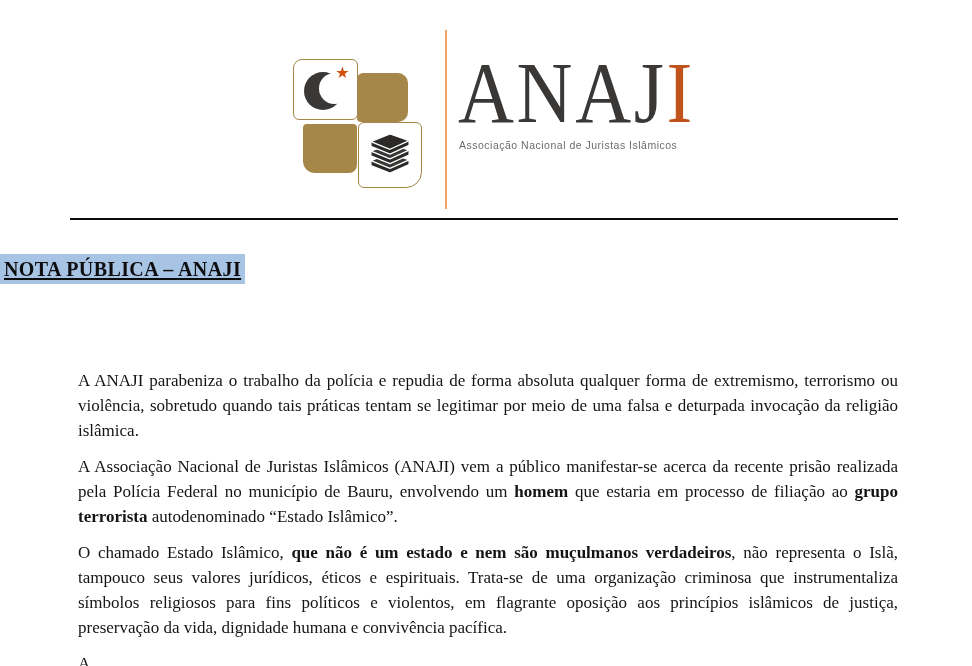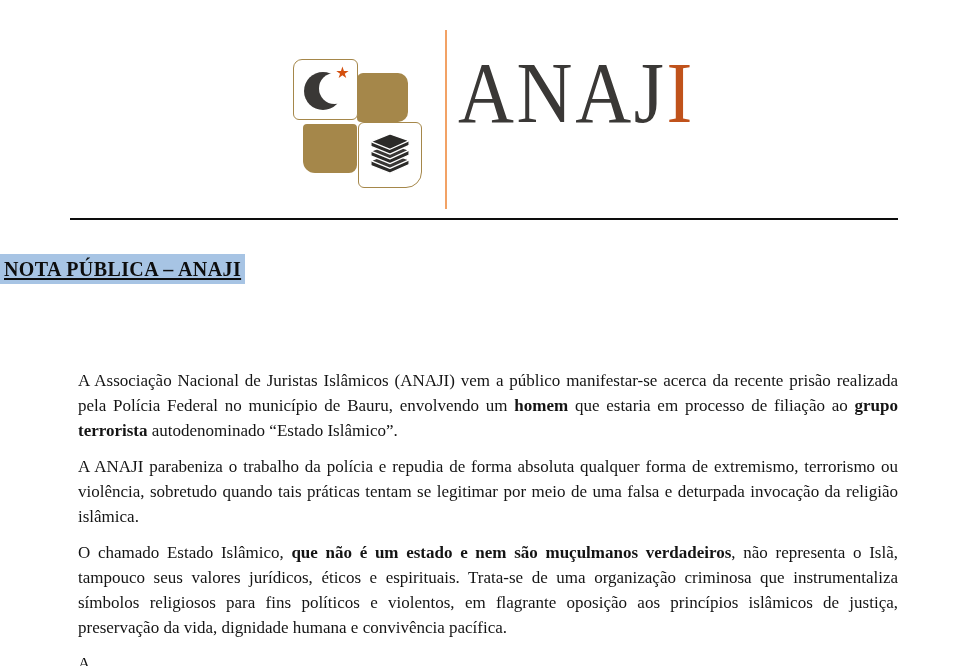--- a/index.html
+++ b/index.html
@@ -80,27 +80,28 @@
             <path d="M24 1 L44 8 L24 17 L4 9 Z" fill="#2b2a28"></path>
           </g>
         </svg>
       </span>
     </div>
   </div>
 
   <div class="v-sep"></div>
 
   <div class="brand"><span>ANAJ</span><span class="accent">I</span></div>
+  <div class="brand-subtitle">Associação Nacional de Juristas Islâmicos</div>
 
   <div class="h-rule"></div>
 
   <div class="doc-title-row">
     <span class="doc-title">NOTA PÚBLICA – ANAJI</span>
   </div>
 
   <div class="doc-body">
+      <p><span>A ANAJI parabeniza o trabalho da polícia e repudia de forma absoluta qualquer forma de extremismo, terrorismo ou violência, sobretudo quando tais práticas tentam se legitimar por meio de uma falsa e deturpada invocação da religião islâmica.</span></p>
       <p><span>A Associação Nacional de Juristas Islâmicos (ANAJI) vem a público manifestar-se acerca da recente prisão realizada pela Polícia Federal no município de Bauru, envolvendo um </span><b>homem</b><span> que estaria em processo de filiação ao </span><b>grupo terrorista</b><span> autodenominado “Estado Islâmico”.</span></p>
-      <p><span>A ANAJI parabeniza o trabalho da polícia e repudia de forma absoluta qualquer forma de extremismo, terrorismo ou violência, sobretudo quando tais práticas tentam se legitimar por meio de uma falsa e deturpada invocação da religião islâmica.</span></p>
       <p><span>O chamado Estado Islâmico, </span><b>que não é um estado e nem são muçulmanos verdadeiros</b><span>, não representa o Islã, tampouco seus valores jurídicos, éticos e espirituais. Trata-se de uma organização criminosa que instrumentaliza símbolos religiosos para fins políticos e violentos, em flagrante oposição aos princípios islâmicos de justiça, preservação da vida, dignidade humana e convivência pacífica.</span></p>
       <p><span>A</span></p>
     </div>
 
 </div>
 
 </body></html>

